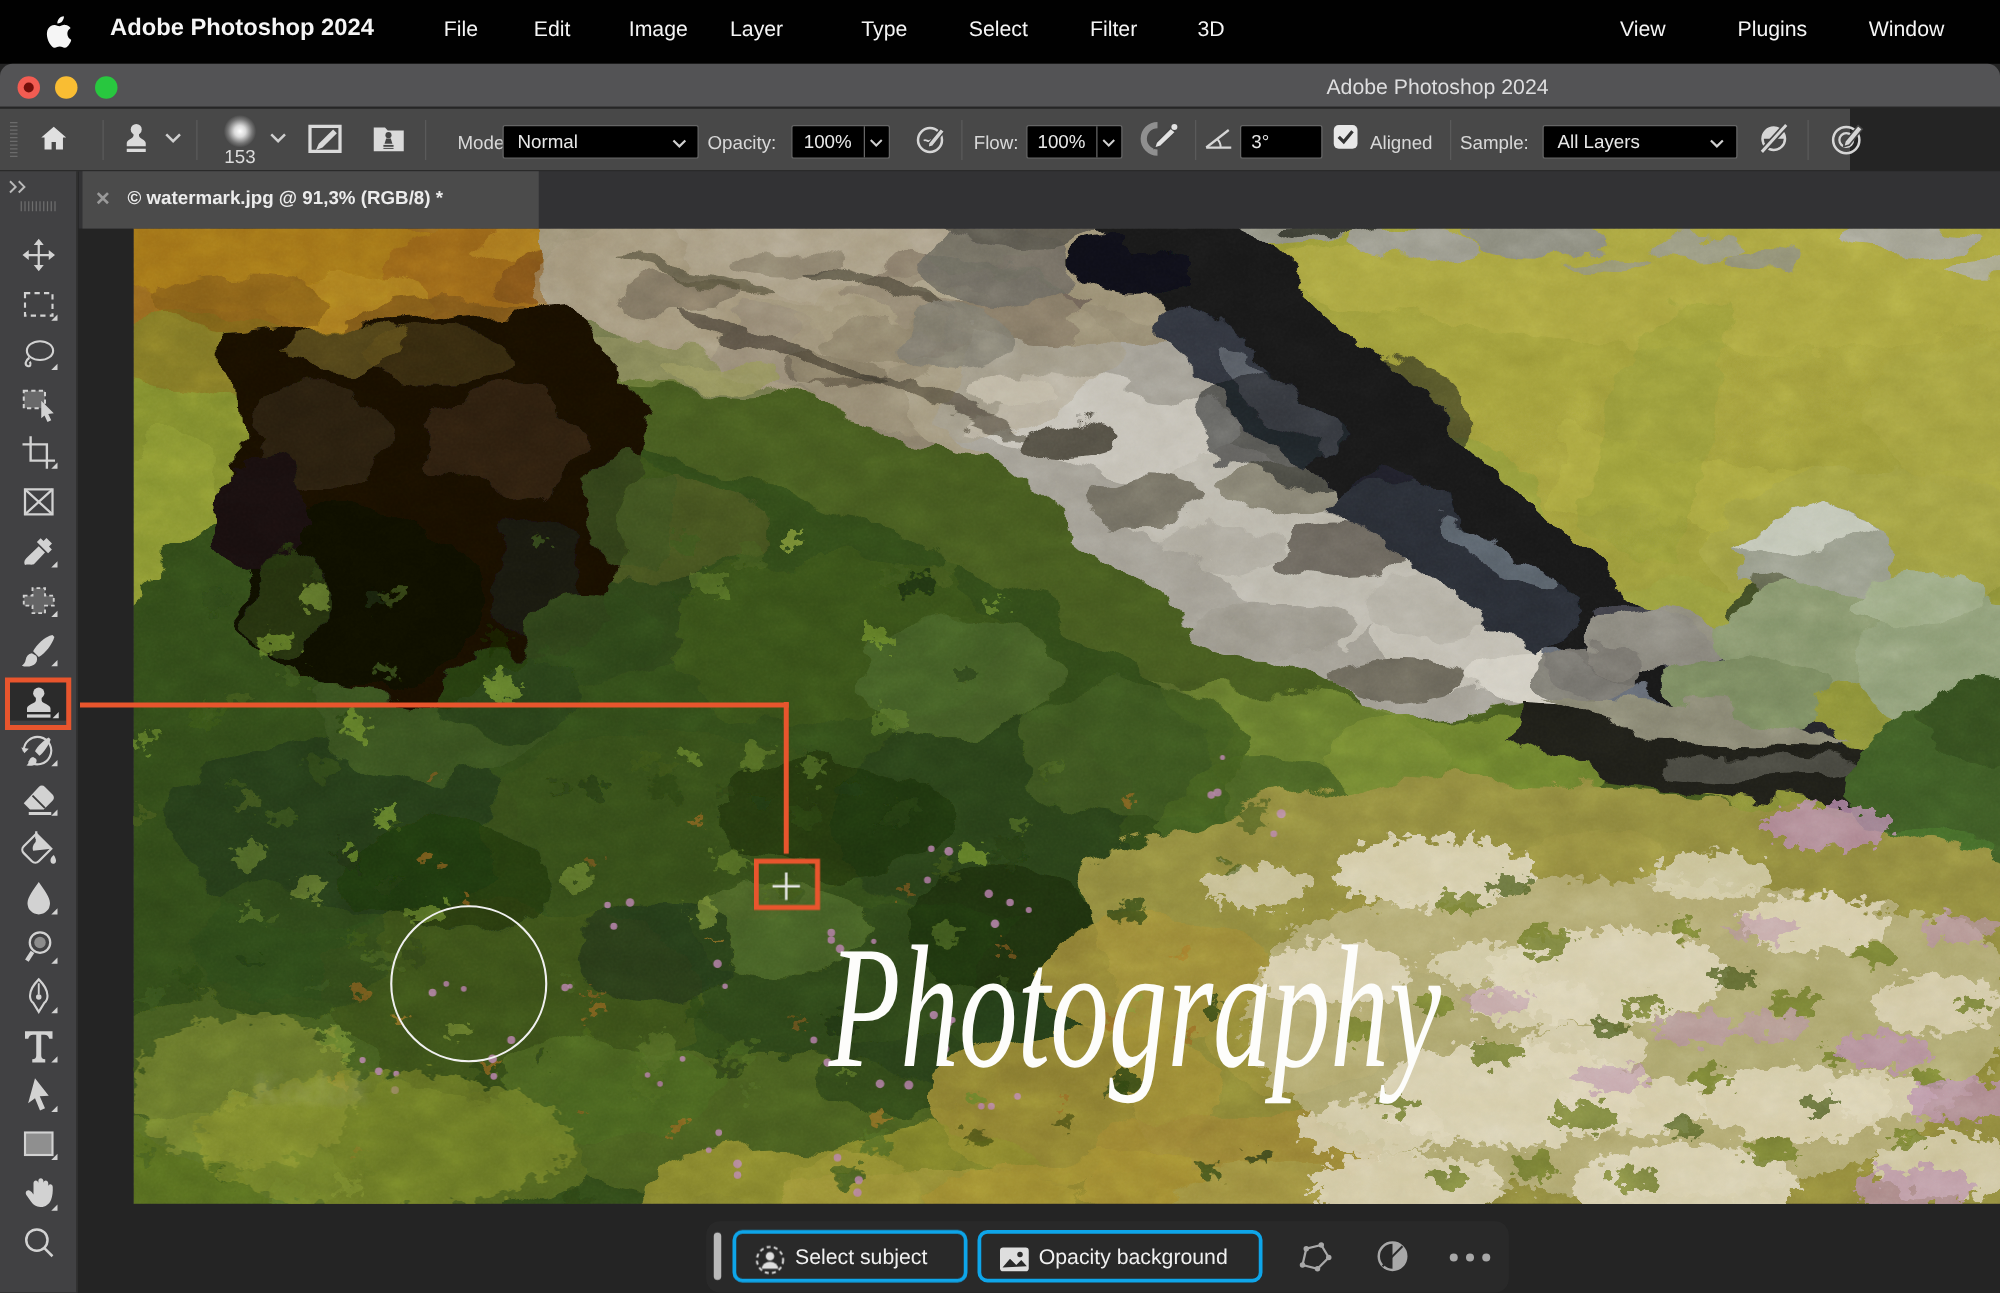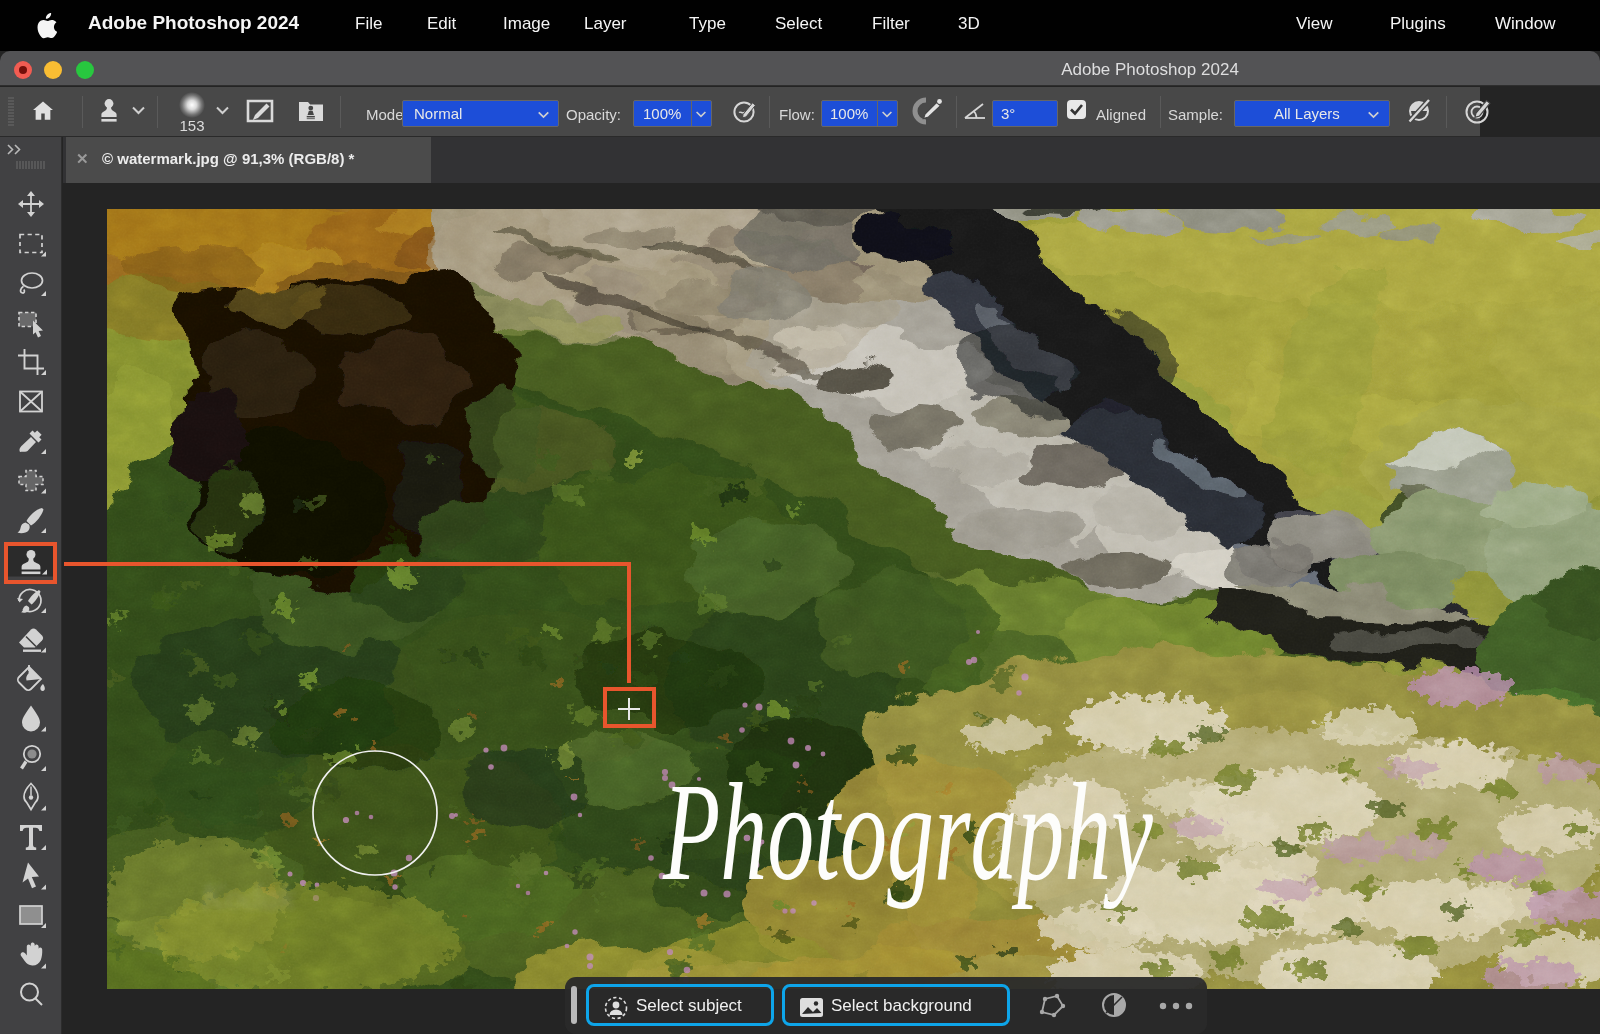--- a/index.html
+++ b/index.html
@@ -13,33 +13,33 @@
   
   #titlebar { position:absolute; left:0; top:51px; width:1600px; height:35px; background:#535355;
     border-bottom:1px solid #2e2e2e; }
   .tl { position:absolute; top:61px; width:18px; height:18px; border-radius:50%; }
   #title-text { position:absolute; top:60px; left:1040px; width:220px; text-align:center;
     color:#dededf; font-size:17px; }
   
   #optionsbar { position:absolute; left:0; top:87px; width:1480px; height:50px; background:#484848;
     border-bottom:1px solid #2a2a2a; color:#d8d8d8; font-size:15px; }
   .sep { position:absolute; top:9px; width:1px; height:32px; background:#5a5a5a; }
-  .field { position:absolute; top:13px; height:27px; background:#1d4ed8; border:1px solid #666;
+  .field { position:absolute; top:13px; height:27px; background:#000000; border:1px solid #666;
     border-radius:2px; color:#e8e8e8; }
   .lbl { position:absolute; top:19px; }
   
   #toolbar { position:absolute; left:0; top:137px; width:62px; height:897px; background:#414143;
     border-right:1px solid #2c2c2c; }
   
   #tabwell { position:absolute; left:63px; top:137px; width:1537px; height:46px; background:#323234; }
   #tab { position:absolute; left:3px; top:0; width:365px; height:46px; background:#4b4b4b;
     color:#ececec; font-size:15px; font-weight:bold; }
   
   #pasteboard { position:absolute; left:63px; top:183px; width:1537px; height:851px; background:#242424; }
-  #photo { position:absolute; left:107px; top:183px; width:1493px; height:780px;margin-top:26px; }
+  #photo { position:absolute; left:107px; top:183px; width:1493px; height:780px; }
   
   #taskbar { position:absolute; left:565px; top:977px; width:642px; height:57px; background:#2a2a2af2;
     border-radius:11px; color:#f0f0f0; font-size:17px; }
   .tbtn { position:absolute; top:7px; height:42px; border:3px solid #0ea5e9; border-radius:8px; }
 </style>
 </head>
 <body>
 <div id="menubar">
   <svg class="abs" style="left:35px;top:13px;" width="22" height="26" viewBox="0 0 22 26" fill="#f5f5f5">
     <path d="M14.8 3.9c.9-1.1 1.5-2.6 1.3-4.1-1.3.1-2.9.9-3.8 2-0.8.9-1.6 2.5-1.4 3.9 1.5.1 3-.7 3.9-1.8z"></path>
@@ -159,21 +159,21 @@
   </div>
   <div class="abs" style="left:1067px;top:13px;width:19px;height:19px;background:#e8e8e8;border-radius:4px;">
     <svg style="position:absolute;left:2px;top:3px;" width="15" height="13" viewBox="0 0 15 13">
         <path d="M2 6.5 6 10.5 13 2" fill="none" stroke="#333" stroke-width="2.6"></path>
       </svg>
   </div>
   <span class="lbl" style="left:1096px;">Aligned</span>
   <div class="sep" style="left:1160px;"></div>
   <span class="lbl" style="left:1168px;">Sample:</span>
   <div class="field" style="left:1234px;width:156px;">
-    <span style="position:absolute;left:11px;top:4px;margin-left:28px;">All Layers</span>
+    <span style="position:absolute;left:11px;top:4px;">All Layers</span>
     <svg style="position:absolute;right:9px;top:9px;" width="13" height="9" viewBox="0 0 15 10" fill="none" stroke="#cfcfcf" stroke-width="2">
         <path d="M2 2.5 7.5 8 13 2.5"></path>
       </svg>
   </div>
   <svg class="abs" style="left:1405px;top:10px;" width="28" height="28" viewBox="0 0 28 28">
     <circle cx="14" cy="14" r="9" fill="#d6d6d6"></circle>
     <path d="M5.5 14a8.5 8.5 0 0 0 17 0z" fill="#454545"></path>
     <circle cx="14" cy="14" r="9" fill="none" stroke="#d6d6d6" stroke-width="2"></circle>
     <path d="M4 25 24 3" stroke="#454545" stroke-width="5" fill="none"></path>
     <path d="M4.5 24.5 24 3" stroke="#d6d6d6" stroke-width="2.4" fill="none"></path>
@@ -810,21 +810,21 @@
       <path d="M5.5 19a6.5 5.6 0 0 1 13 0z" fill="#dedede"></path>
     </svg>
     <span style="position:absolute;left:47px;top:9px;">Select subject</span>
   </div>
   <div class="tbtn" style="left:217px;width:228px;">
     <svg style="position:absolute;left:14px;top:10px;" width="25" height="21" viewBox="0 0 25 21">
       <rect x="1" y="1" width="23" height="19" rx="2.5" fill="#dedede"></rect>
       <path d="M3 17l6-7 5 5 4-4 4.5 5z" fill="#2a2a2a"></path>
       <circle cx="17" cy="6.5" r="2.2" fill="#2a2a2a"></circle>
     </svg>
-    <span style="position:absolute;left:46px;top:9px;">Select background</span>
+    <span style="position:absolute;left:46px;top:9px;">Opacity background</span>
   </div>
   <svg class="abs" style="left:473px;top:16px;" width="28" height="26" viewBox="0 0 28 26">
     <path d="M4 19 7 6l12-3 6 10-9 9z" fill="none" stroke="#a8a8a8" stroke-width="1.8"></path>
     <circle cx="4" cy="19" r="2.2" fill="#a8a8a8"></circle>
       <circle cx="7" cy="6" r="2.2" fill="#a8a8a8"></circle>
     <circle cx="19" cy="3" r="2.2" fill="#a8a8a8"></circle>
       <circle cx="25" cy="13" r="2.2" fill="#a8a8a8"></circle>
     <circle cx="16" cy="22" r="2.2" fill="#a8a8a8"></circle>
   </svg>
   <svg class="abs" style="left:536px;top:15px;" width="26" height="26" viewBox="0 0 26 26">

